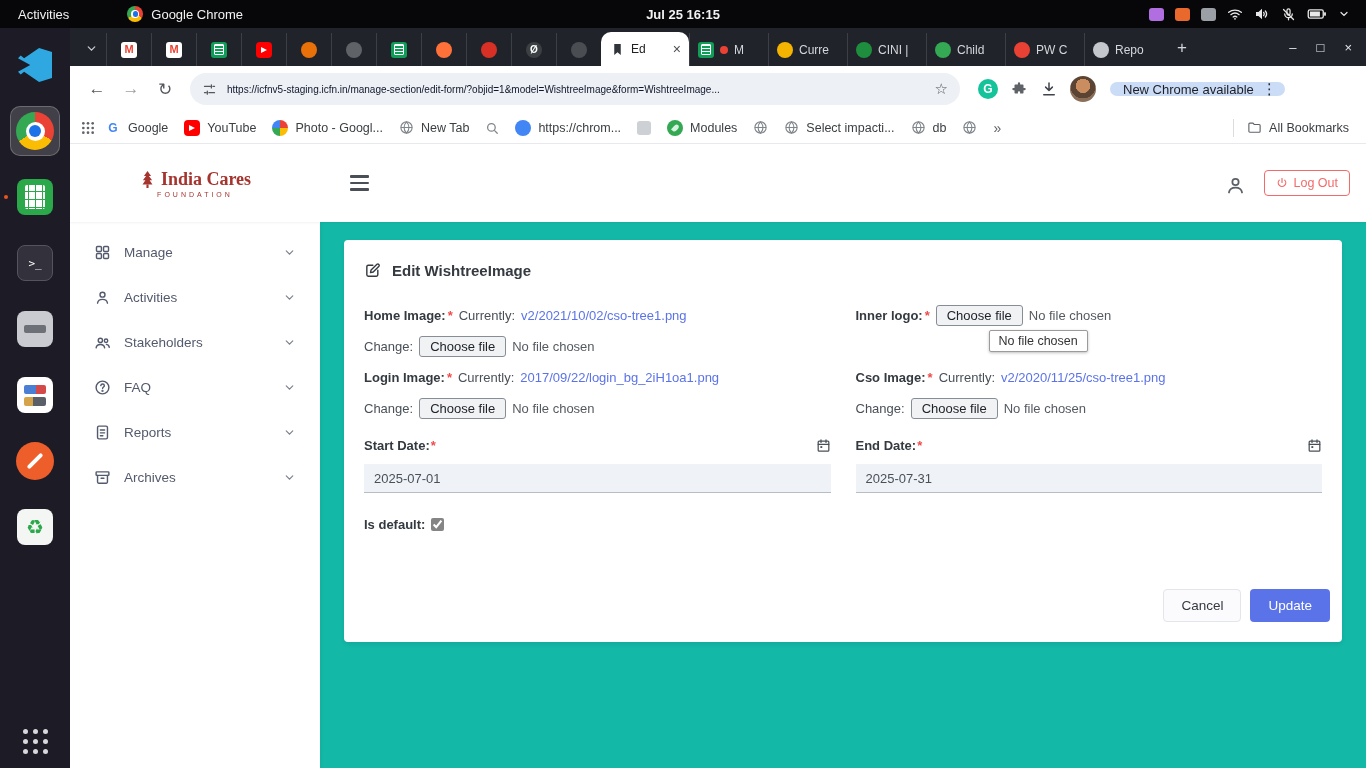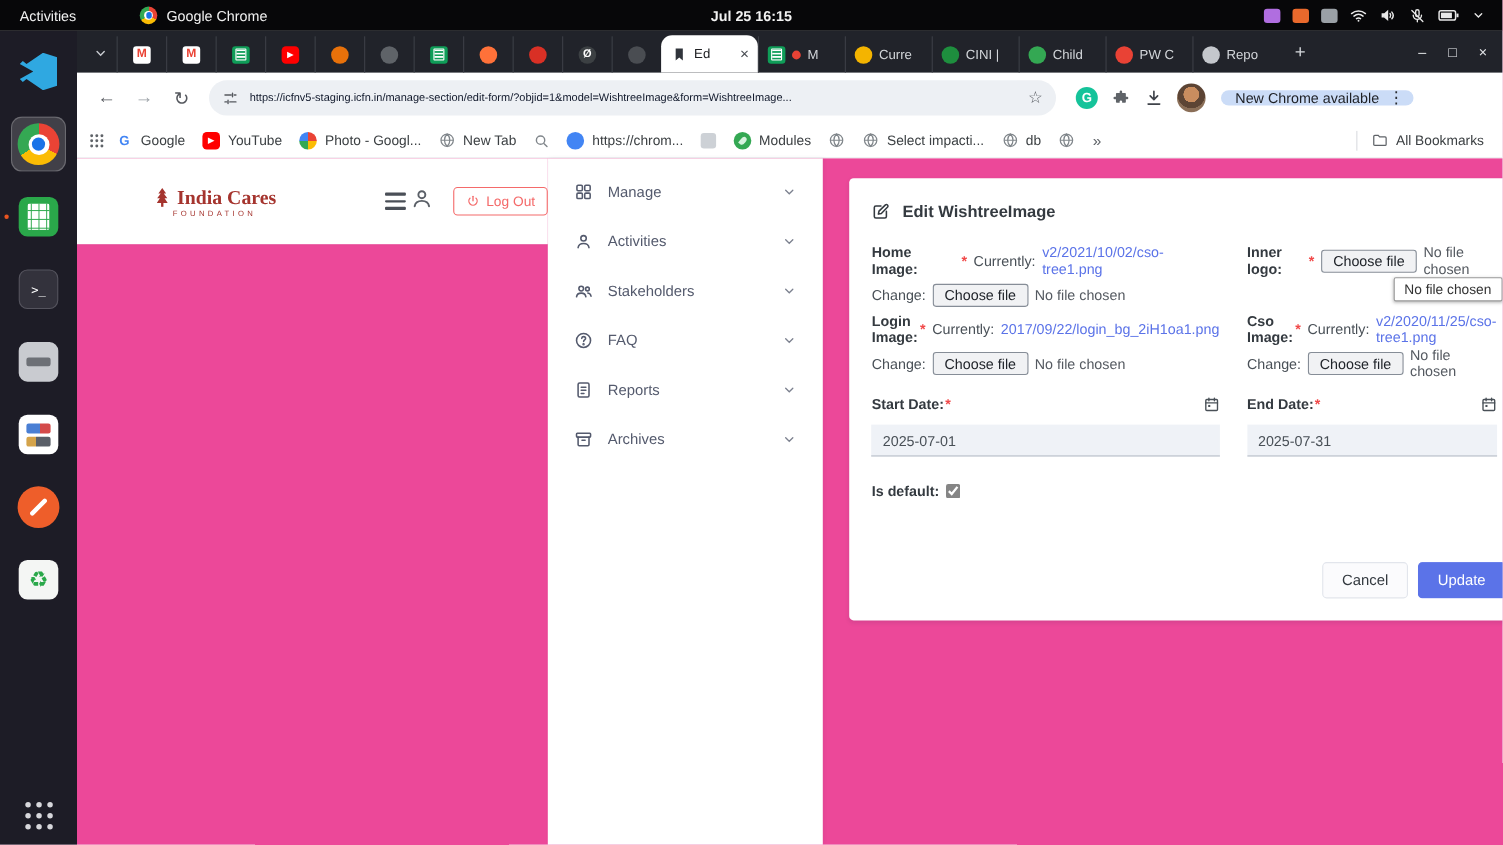--- a/index.html
+++ b/index.html
@@ -87,29 +87,29 @@
   .bfav.play::after{content:"";border-left:6px solid #fff;border-top:3.5px solid transparent;border-bottom:3.5px solid transparent}
   .bfav.pin{border-radius:50%;background:conic-gradient(#ea4335 0 25%,#fbbc04 25% 50%,#34a853 50% 75%,#4285f4 75% 100%)}
   .bfav.bluec{border-radius:50%;background:#4285f4}
   .bfav.sprout{border-radius:50%;background:#34a853;position:relative}
   .bfav.sprout::after{content:"";width:5px;height:8px;background:#d7f2df;border-radius:50% 50% 50% 0;transform:rotate(40deg)}
   .bfav.flag{width:14px;height:14px;background:#cdd1d6;border-radius:3px}
   .bm-sep{width:1px;height:18px;background:#dadce0;margin:0 6px}
   .bm-all{margin-left:auto;display:flex;align-items:center;gap:7px;padding:3px 7px}
 
   
-  .page{flex:1;display:flex;background:#ec4899;min-height:0}
+  .page{flex:1;display:flex;flex-direction:column;background:#14b8a6;min-height:0}
   .site-header{height:78px;background:#fff;display:flex;align-items:center;flex:none;box-shadow:0 1px 2px rgba(15,34,58,.06);position:relative;z-index:5}
   .brandwrap{width:250px;display:flex;justify-content:center}
   .brand{display:flex;flex-direction:column;align-items:center;color:#a5342e}
   .brand-top{display:flex;align-items:center;gap:5px;font-family:"Liberation Serif",serif;font-weight:700;font-size:18px}
   .brand-sub{font-size:7px;letter-spacing:3px;margin-top:1px}
   .hamburger{margin-left:26px;display:flex;flex-direction:column;gap:4px;padding:4px}
   .hamburger i{display:block;width:19px;height:2.5px;background:#4a4f57;border-radius:1px}
-  .hdr-right{margin-left:auto;display:flex;align-items:flex-start;gap:18px;}
+  .hdr-right{margin-left:auto;display:flex;align-items:flex-end;gap:18px;padding-right:16px}
   .logout{display:flex;align-items:center;gap:6px;border:1px solid #f46a6a;color:#f46a6a;border-radius:4px;padding:5px 11px;font-size:12.5px;background:#fff}
 
   .content{flex:1;display:flex;min-height:0}
   .sidebar{width:250px;background:#fff;box-shadow:1px 0 4px rgba(15,34,58,.06);padding-top:8px;flex:none}
   .side-item{height:45px;display:flex;align-items:center;gap:13px;padding:0 24px;color:#545a6d;font-size:13.5px}
   .side-item .chev{margin-left:auto;color:#7c818f}
 
   .main{flex:1;padding:18px 24px;min-width:0}
   .card{background:#fff;border-radius:4px;box-shadow:0 2px 4px rgba(15,34,58,.10);height:402px;padding:22px 20px;position:relative}
   .card-title{display:flex;align-items:center;gap:11px;color:#343a40;font-size:15px;font-weight:700}

